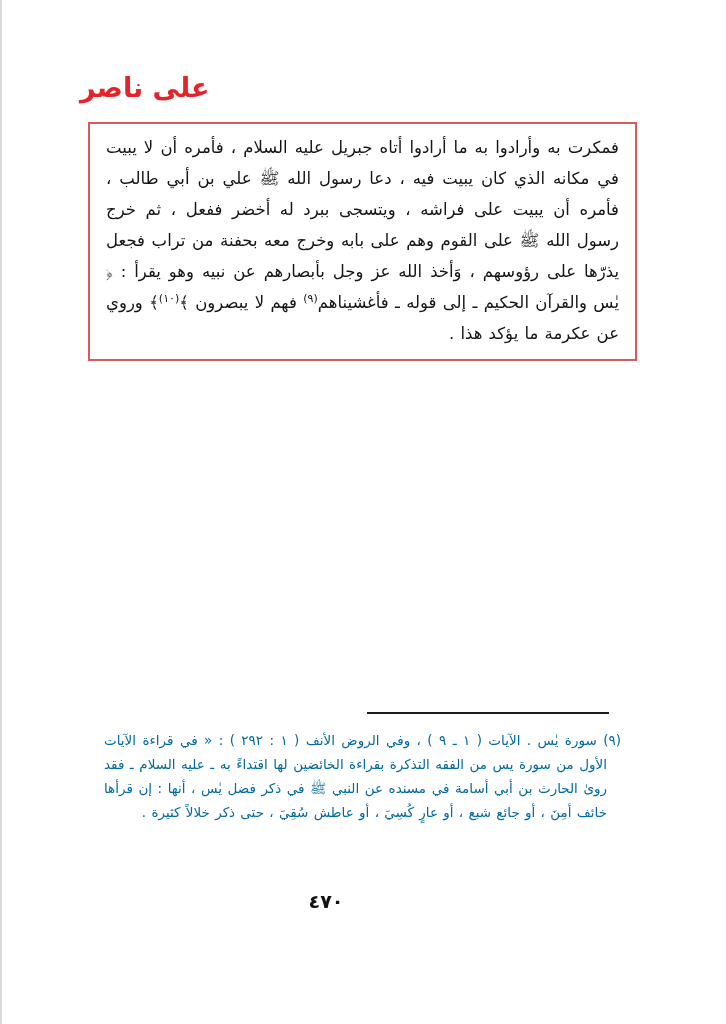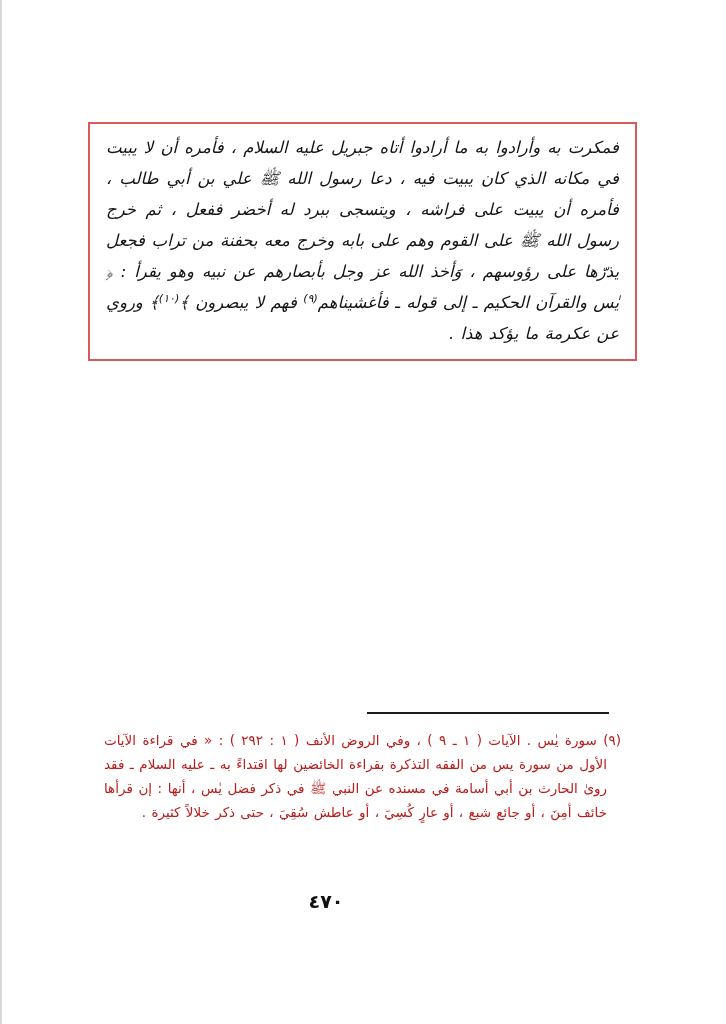--- a/index.html
+++ b/index.html
@@ -39,21 +39,20 @@
   .text-box {
     position: absolute;
     left: 88px;
     top: 122px;
     width: 549px;
     min-height: 205px;
     box-sizing: border-box;
     border: 2px solid #d85a5a;
     padding: 8px 16px 10px 16px;
     background: #ffffff;
-    font-style: italic;
   }
   .text-box p {
     margin: 0;
     direction: rtl;
     text-align: justify;
     font-size: 16.5px;
     line-height: 31px;
     color: #141414;
     word-spacing: 1px;
   }
@@ -70,21 +69,21 @@
     width: 242px;
     height: 0;
     border-top: 2px solid #1c1c1c;
   }
   .footnotes {
     position: absolute;
     left: 104px;
     top: 728px;
     width: 517px;
     direction: rtl;
-    color: #b91c1c;
+    color: #0369a1;
   }
   .footnotes .fn {
     margin: 0 0 6px 0;
     font-size: 13.5px;
     line-height: 24px;
     text-align: justify;
     padding-right: 14px;
     text-indent: -14px;
     word-spacing: 1px;
   }
@@ -107,20 +106,21 @@
     direction: rtl;
   }
 </style>
 </head>
 <body>
 
 <div class="page">
 
   <div class="scan-edge"></div>
 
+  <div class="heading">على ناصر</div>
 
   <div class="text-box">
     <p>
       <span>فمكرت به وأرادوا به ما أرادوا أتاه جبريل عليه السلام ، فأمره أن لا يبيت في مكانه الذي كان يبيت فيه ، دعا رسول الله ﷺ علي بن أبي طالب ، فأمره أن يبيت على فراشه ، ويتسجى ببرد له أخضر ففعل ، ثم خرج رسول الله ﷺ على القوم وهم على بابه وخرج معه بحفنة من تراب فجعل يذرّها على رؤوسهم ، وَأخذ الله عز وجل بأبصارهم عن نبيه وهو يقرأ : ﴿ يٰس والقرآن الحكيم ـ إلى قوله ـ فأغشيناهم</span><sup class="fnref">(٩)</sup><span> فهم لا يبصرون ﴾</span><sup class="fnref">(١٠)</sup><span>﴾ وروي عن عكرمة ما يؤكد هذا .</span>
     </p>
   </div>
 
   <div class="footnote-rule"></div>
 
   <div class="footnotes">

